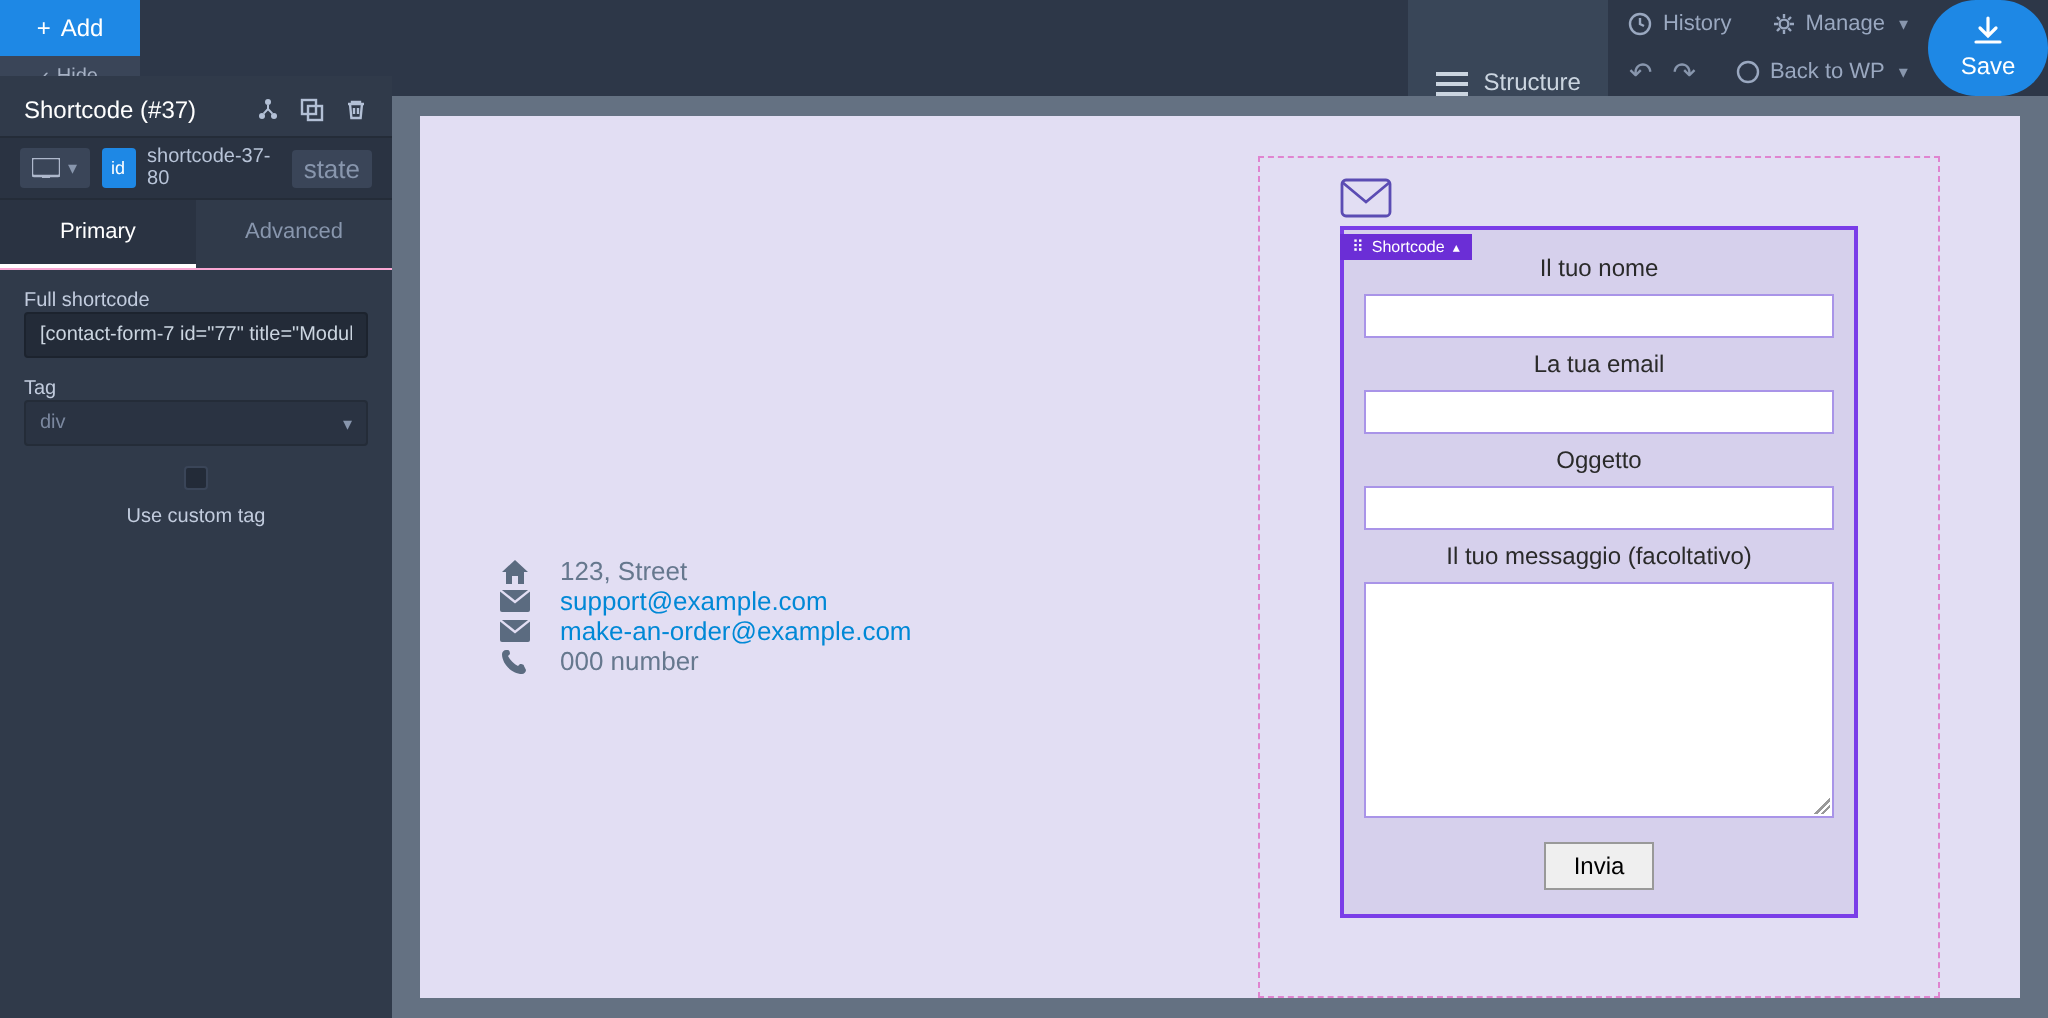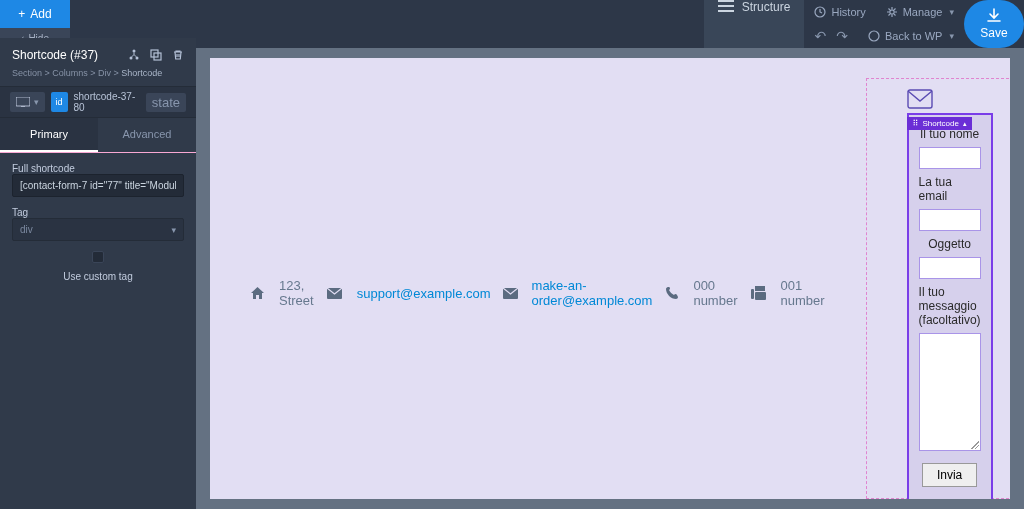--- a/index.html
+++ b/index.html
@@ -5,21 +5,21 @@
   * { box-sizing: border-box; margin: 0; padding: 0; }
   body { font-family: -apple-system, BlinkMacSystemFont, "Segoe UI", Arial, sans-serif; font-size: 12px; background: #f5f5f5; overflow: hidden; width: 1024px; height: 509px; }
 
   
   .topbar { height: 48px; background: #2d3748; display: flex; align-items: stretch; color: #cbd5e0; }
   .top-left { display: flex; flex-direction: column; width: 70px; }
   .btn-add { height: 28px; background: #1e88e5; color: #fff; display: flex; align-items: center; justify-content: center; gap: 5px; cursor: pointer; font-size: 12px; }
   .btn-hide { height: 20px; background: #3a4558; color: #a6b1c4; display: flex; align-items: center; justify-content: center; gap: 4px; cursor: pointer; font-size: 10px; }
   .top-spacer { flex: 1; }
   .top-right { display: flex; align-items: stretch; }
-  .structure-btn { display: flex; align-items: flex-start; gap: 8px; padding: 0 14px; cursor: pointer; background: #394658; }
+  .structure-btn { display: flex; align-items: flex-end; gap: 8px; padding: 0 14px; cursor: pointer; background: #394658; }
   .structure-icon { font-size: 14px; color: #cbd5e0; }
   .top-stack { display: flex; flex-direction: column; justify-content: flex-end; }
   .top-row { display: flex; height: 24px; }
   .top-item { display: flex; align-items: center; gap: 5px; padding: 0 10px; color: #9aa8c0; cursor: pointer; font-size: 11px; }
   .chev { font-size: 9px; color: #8896ad; margin-left: 2px; }
   .undo-redo { display: flex; align-items: center; gap: 10px; padding: 0 10px; color: #8896ad; }
   .undo-redo span { cursor: pointer; font-size: 14px; }
   .save-btn { width: 60px; background: #1e88e5; color: #fff; display: flex; flex-direction: column; align-items: center; justify-content: center; gap: 2px; cursor: pointer; font-size: 12px; border-radius: 24px; }
   .save-icon { font-size: 16px; }
 
@@ -48,21 +48,21 @@
   .check-row { display: flex; align-items: center; gap: 8px; font-size: 10px; color: #c2ccde; flex-direction: column; }
   .checkbox-faux { width: 12px; height: 12px; background: #232b38; border: 1px solid #3a4558; border-radius: 2px; display: inline-block; }
 
   
   .canvas-wrap { position: absolute; top: 48px; left: 196px; right: 0; bottom: 0; background: #647182; display: flex; }
   .canvas-scroll { margin: 10px 14px 10px 14px; flex: 1; background: #e2def3; position: relative; overflow: hidden; }
   .scrollbar-v { position: absolute; right: 2px; top: 0; bottom: 0; width: 12px; }
 
   .page-section { position: absolute; left: 40px; right: 40px; top: 0; bottom: 0; display: flex; gap: 40px; padding-top: 20px; }
   .col-left { flex: 1; padding-top: 200px; }
-  .info-list { display: flex; flex-direction: row; gap: 12px; }
+  .info-list { display: flex; flex-direction: column; gap: 0; }
   .info-item { display: flex; align-items: center; gap: 14px; font-size: 13px; color: #66788e; }
   .info-item.link { color: #0088d6; }
   .info-icon { width: 16px; text-align: center; color: #5b6b80; font-size: 14px; }
 
   .col-right { flex: 1; position: relative; border: 1px dashed #e084d0; padding-top: 10px; padding-bottom: 10px; }
   .form-wrap { position: relative; margin: 0 40px; }
   .mail-icon { text-align: center; font-size: 22px; color: #5b4cb3; margin-bottom: 4px; }
   .shortcode-tag { position: absolute; top: 28px; left: 0; background: #6b2ed6; color: #fff; font-size: 8px; padding: 2px 6px; display: flex; align-items: center; gap: 4px; z-index: 5; }
   .form-box { border: 2px solid #7a3de8; background: #d6d0ec; padding: 12px 10px; display: flex; flex-direction: column; gap: 6px; align-items: center; position: relative; }
   .form-label { font-size: 12px; color: #2a2a2a; }
@@ -164,26 +164,20 @@
             <rect x="4" y="4" width="7" height="7" fill="none" stroke="#b3c0d6" stroke-width="1.2"></rect>
           </svg>
       </span>
       <span>
         <svg width="12" height="12" viewBox="0 0 12 12">
             <path d="M2 3h8M4 3V2h4v1M3 3l.7 7h4.6L9 3M5 5v3M7 5v3" stroke="#b3c0d6" stroke-width="1.2" fill="none"></path>
           </svg>
       </span>
     </div>
   </div>
-  <div class="breadcrumb">
-    <span>Section</span> &gt;
-    <span>Columns</span> &gt;
-    <span>Div</span> &gt;
-    <span class="bc-last">Shortcode</span>
-  </div>
   <div class="selector-row">
     <div class="sel-btn">
       <svg width="14" height="10" viewBox="0 0 14 10">
           <rect x="0" y="0" width="14" height="9" rx="1" fill="none" stroke="#aeb8cc" stroke-width="1.2"></rect>
           <rect x="5" y="9" width="4" height="1" fill="#aeb8cc"></rect>
         </svg>
       <span class="chev" style="margin-left:4px">▾</span>
     </div>
     <div class="sel-id">id</div>
     <div class="sel-name">shortcode-37-80</div>
@@ -246,30 +240,20 @@
             </span>
             <span>make-an-order@example.com</span>
           </div>
           <div class="info-item">
             <span class="info-icon">
               <svg width="14" height="14" viewBox="0 0 14 14">
                   <path d="M3 1c-1 0-2 1-2 2 0 5 5 10 10 10 1 0 2-1 2-2l-1-2c0-1-2-1-2-1l-1 1c-2-1-4-3-5-5l1-1s0-2-1-2z" fill="#5b6b80"></path>
                 </svg>
             </span>
             <span>000 number</span>
-          </div>
-          <div class="info-item">
-            <span class="info-icon">
-              <svg width="15" height="14" viewBox="0 0 15 14">
-                  <rect x="0" y="3" width="3" height="10" rx="1" fill="#5b6b80"></rect>
-                  <rect x="4" y="0" width="10" height="5" fill="#5b6b80"></rect>
-                  <rect x="4" y="6" width="11" height="8" rx="1" fill="#5b6b80"></rect>
-                </svg>
-            </span>
-            <span>001 number</span>
           </div>
         </div>
       </div>
 
       <div class="col-right">
         <div class="form-wrap">
           <div class="mail-icon">
             <svg width="26" height="20" viewBox="0 0 26 20">
                 <rect x="1" y="1" width="24" height="18" rx="2" fill="none" stroke="#5b4cb3" stroke-width="1.4"></rect>
                 <path d="M1 2l12 10L25 2" fill="none" stroke="#5b4cb3" stroke-width="1.4"></path>

